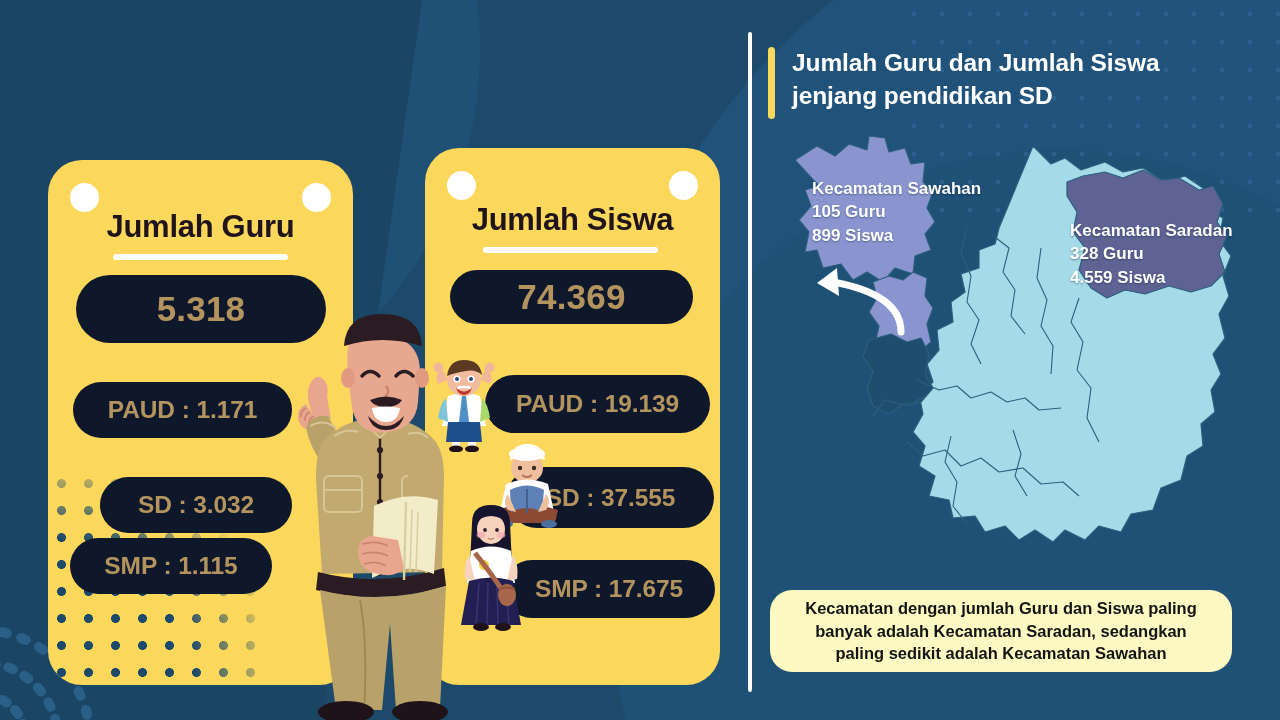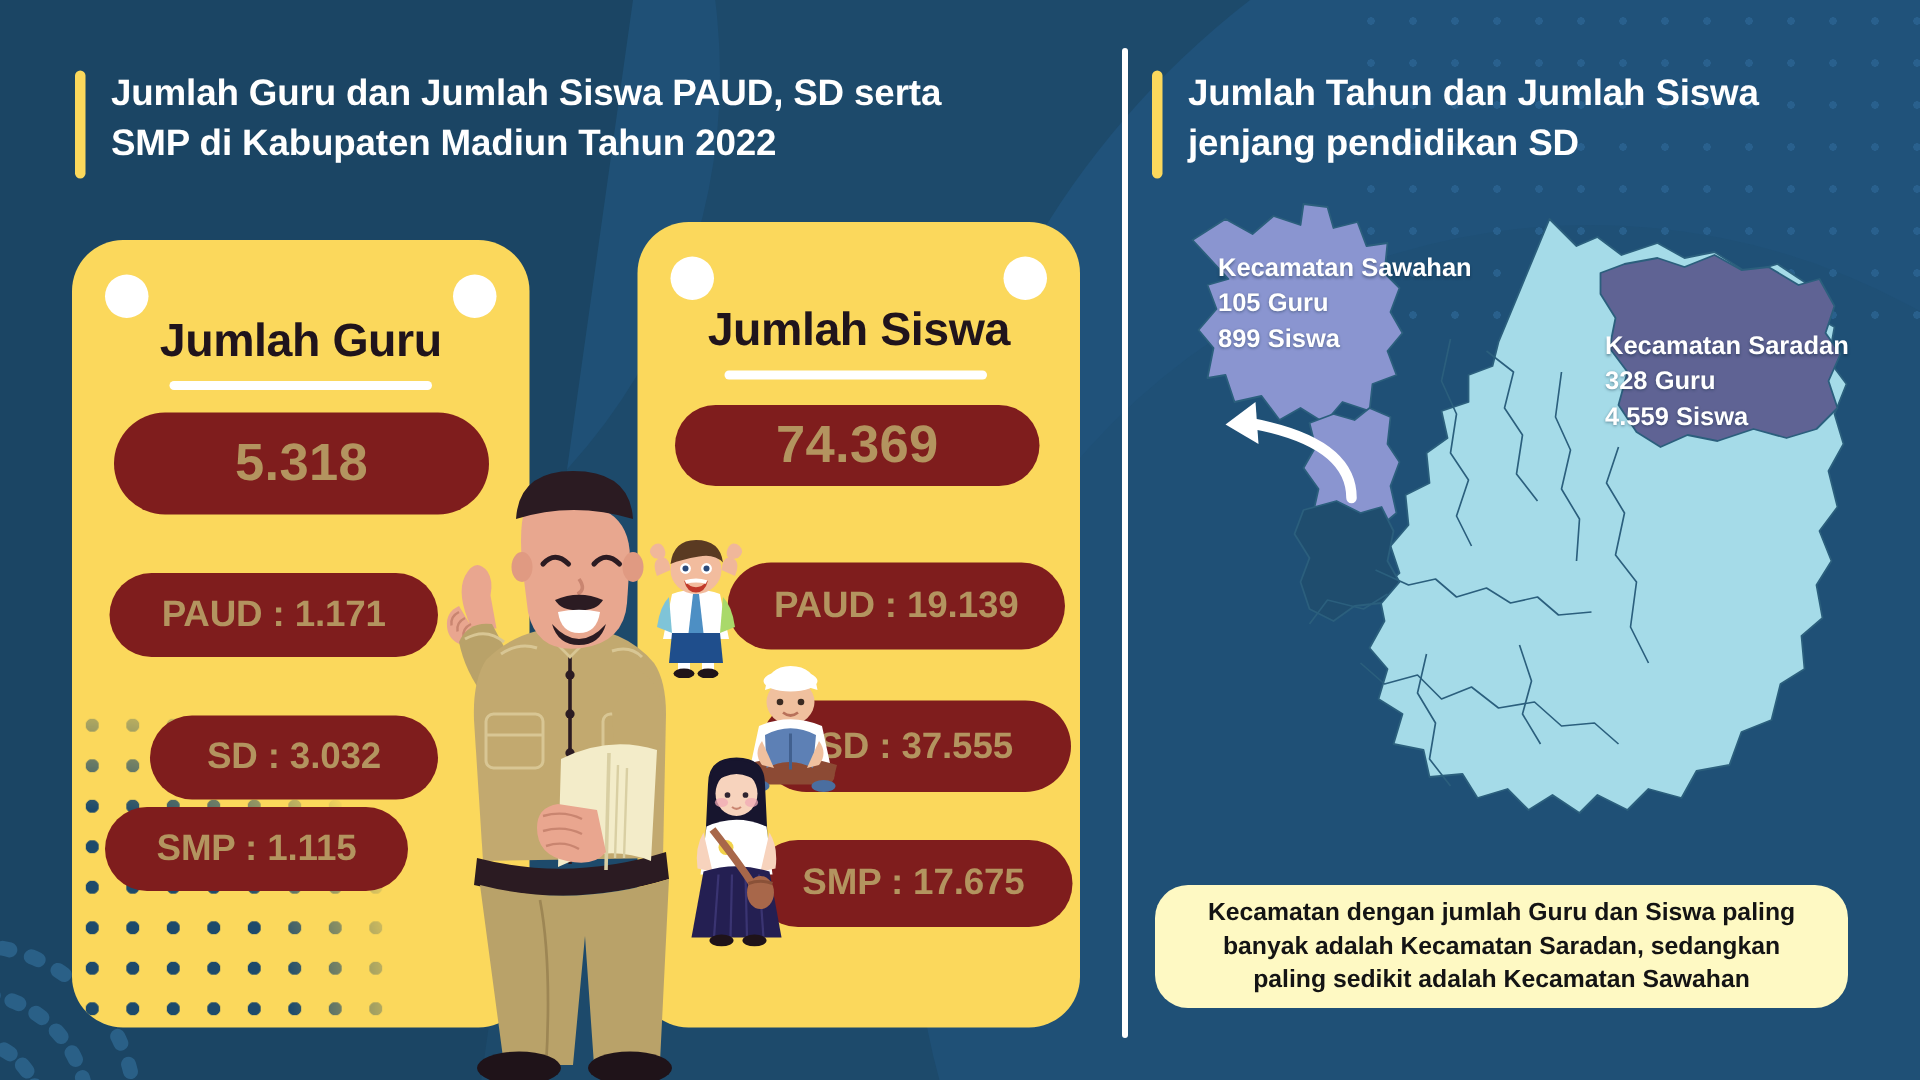--- a/index.html
+++ b/index.html
@@ -96,21 +96,21 @@
   #card-guru  .card-title { top: 49px; }
   #card-siswa .card-title { top: 54px; }
 
   .card-underline {
     position: absolute; height: 6px; background: #ffffff; border-radius: 4px;
   }
   #card-guru  .card-underline { left: 65px; top: 94px; width: 175px; }
   #card-siswa .card-underline { left: 58px; top: 99px; width: 175px; }
 
   .pill {
-    position: absolute; background: #7f1d1d; border-radius: 40px;
+    position: absolute; background: #0f172a; border-radius: 40px;
     display: flex; align-items: center; justify-content: center;
     color: #b3945f; font-weight: bold; white-space: nowrap;
   }
   .pill.big { font-size: 35px; letter-spacing: .2px; }
   .pill.sub { font-size: 24.5px; letter-spacing: -.1px; }
 
   
   #g-total { left: 28px;  top: 115px; width: 250px; height: 68px; }
   #g-paud  { left: 25px;  top: 222px; width: 219px; height: 56px; }
   #g-sd    { left: 52px;  top: 300px; width: 192px; height: 56px; margin-top: 17px; }
@@ -129,21 +129,21 @@
   #illus-sit     { left: 488px; top: 438px; width: 78px;  height: 92px;  z-index: 7; }
   #illus-girl    { left: 455px; top: 503px; width: 72px;  height: 128px; z-index: 7; }
 
   
   #map-wrap { position: absolute; left: 755px; top: 130px; width: 520px; height: 450px; }
   .map-label {
     position: absolute; color: #ffffff; font-weight: bold;
     font-size: 17px; line-height: 1.38; white-space: pre-line;
     text-shadow: 0 1px 2px rgba(10,35,55,.45);
   }
-  #label-sawahan { left: 57px; top: 37px; }
+  #label-sawahan { left: 57px; top: 47px; }
   #label-saradan { left: 315px; top: 89px; }
 
   
   #note-box {
     position: absolute; left: 770px; top: 590px; width: 462px; height: 82px;
     background: #fef9c3; border-radius: 22px;
     display: flex; align-items: center; justify-content: center;
     padding: 0 14px;
   }
   #note-text {
@@ -164,29 +164,24 @@
     <div class="bg-dots-tr"></div>
     <svg class="bg-rings" viewBox="0 0 230 230">
       <circle cx="55" cy="175" r="46" fill="none" stroke="#2a6087" stroke-width="10" stroke-dasharray="5 11" stroke-linecap="round"></circle>
       <circle cx="55" cy="175" r="78" fill="none" stroke="#2a6087" stroke-width="10" stroke-dasharray="5 13" stroke-linecap="round"></circle>
       <circle cx="55" cy="175" r="110" fill="none" stroke="#2a6087" stroke-width="10" stroke-dasharray="5 15" stroke-linecap="round"></circle>
     </svg>
   </div>
 
   <div class="divider"></div>
 
-  <div class="title-block" id="title-left">
-    <div class="title-bar"></div>
-    <div class="title-text">Jumlah Guru dan Jumlah Siswa PAUD, SD serta
-SMP di Kabupaten Madiun Tahun 2022</div>
-  </div>
 
   <div class="title-block" id="title-right">
     <div class="title-bar"></div>
-    <div class="title-text">Jumlah Tahun dan Jumlah Siswa
+    <div class="title-text">Jumlah Guru dan Jumlah Siswa
 jenjang pendidikan SD</div>
   </div>
 
   <div class="stat-card" id="card-guru">
     <div class="card-dotfield"></div>
     <div class="punch l"></div>
     <div class="punch r"></div>
     <div class="card-title">Jumlah Guru</div>
     <div class="card-underline"></div>
     <div class="pill big" id="g-total">5.318</div>

